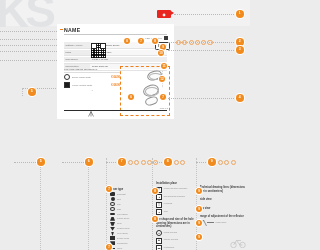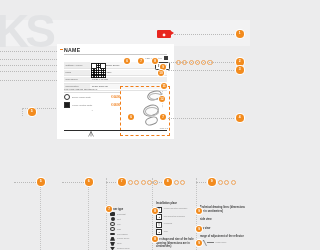--- a/index.html
+++ b/index.html
@@ -2,21 +2,21 @@
 <html><head>
 <meta charset="utf-8">
 <style>
   html,body{margin:0;padding:0;}
   body{
     width:250px;height:250px;
     background:#ececed;
     font-family:"Liberation Sans", sans-serif;
     overflow:hidden;position:relative;
   }
-  .page{position:absolute;inset:0;margin-top:20px;}
+  .page{position:absolute;inset:0;}
 
   
   .watermark{
     position:absolute;left:-4px;top:-12px;width:130px;height:46px;
     color:#e2e3e5;font-size:46px;font-weight:700;letter-spacing:-4px;
     font-family:"Liberation Sans", sans-serif;line-height:46px;
     user-select:none;
   }
 
   

